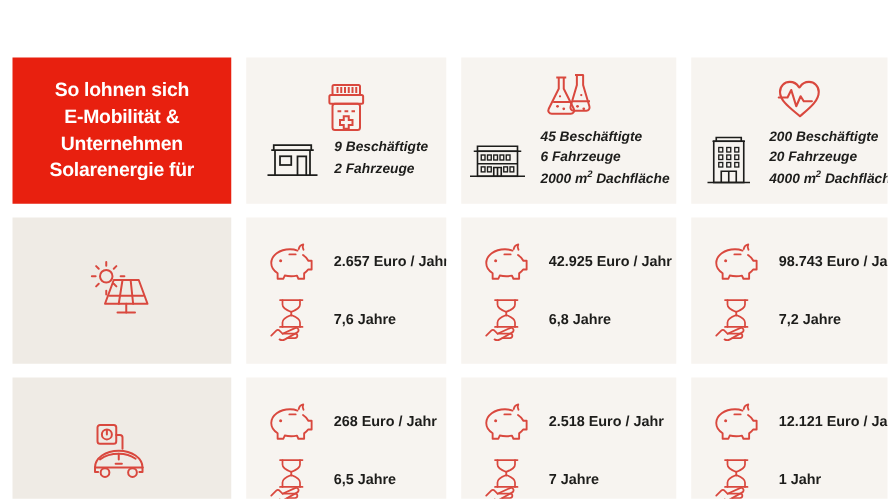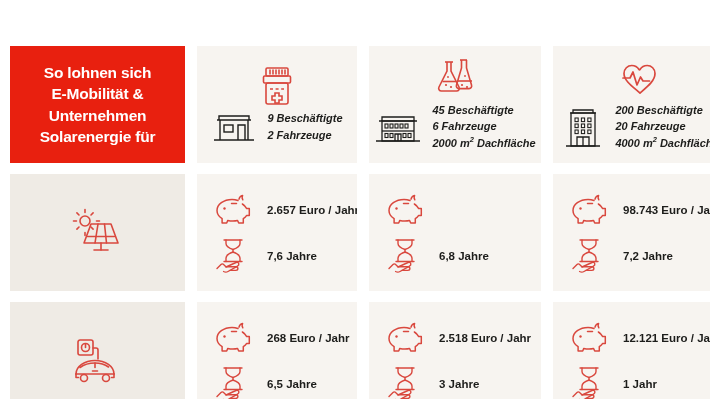--- a/index.html
+++ b/index.html
@@ -308,20 +308,21 @@
   <div class="card metric-card">
     <div class="metric-row">
       <span class="metric-icon">
         <svg width="42" height="34" viewBox="0 0 42 34" fill="none" stroke="#d9483e" stroke-width="1.5" stroke-linecap="round" stroke-linejoin="round">
           <path d="M26 7.5c-1.8-.7-3.9-1.1-6-1.1C11.7 6.4 5 11.3 5 17.4c0 3.3 2 6.2 5.1 8.2V30h4.6l1.1-2.6c1.6.4 3.4.6 5.2.6 1.6 0 3.2-.2 4.6-.5L26.7 30h4.6v-4.3c1.3-.9 2.4-1.9 3.2-3.1h2.8v-7h-2.6c-.9-1.8-2.4-3.4-4.3-4.6"></path>
           <path d="M27 6.2c.4-2 2-3.4 3.6-3.7-.7 1.5-.6 3 .2 4.3"></path>
           <circle cx="12.5" cy="15.5" r="1.2" fill="#d9483e" stroke="none"></circle>
           <path d="M19.5 10.5h5"></path>
         </svg>
       </span>
+      <span class="metric-value">42.925 Euro / Jahr</span>
     </div>
     <div class="metric-row">
       <span class="metric-icon">
         <svg width="42" height="38" viewBox="0 0 42 38" fill="none" stroke="#d9483e" stroke-width="1.4" stroke-linecap="round" stroke-linejoin="round">
           <path d="M12 3h18"></path>
           <path d="M14 3v3.5c0 3.5 7 6 7 6s7-2.5 7-6V3"></path>
           <path d="M14 24.5V21c0-3.5 7-6 7-6s7 2.5 7 6v3.5"></path>
           <path d="M12 24.5h18"></path>
           <path d="M21 12.5v3"></path>
           <path d="M5 31.5l4-4c.8-.8 1.9-.8 2.6 0l2.3 2.3h10c1.2 0 2 .8 2 1.8s-.8 1.8-2 1.8h-6"></path>
@@ -425,21 +426,21 @@
         <svg width="42" height="38" viewBox="0 0 42 38" fill="none" stroke="#d9483e" stroke-width="1.4" stroke-linecap="round" stroke-linejoin="round">
           <path d="M12 3h18"></path>
           <path d="M14 3v3.5c0 3.5 7 6 7 6s7-2.5 7-6V3"></path>
           <path d="M14 24.5V21c0-3.5 7-6 7-6s7 2.5 7 6v3.5"></path>
           <path d="M12 24.5h18"></path>
           <path d="M21 12.5v3"></path>
           <path d="M5 31.5l4-4c.8-.8 1.9-.8 2.6 0l2.3 2.3h10c1.2 0 2 .8 2 1.8s-.8 1.8-2 1.8h-6"></path>
           <path d="M14 30l10-4.5c1.2-.5 2.3 0 2.7 1 .4 1-.1 2-1.2 2.6L16 34.5c-1.4.8-3 .8-4.4 0"></path>
         </svg>
       </span>
-      <span class="metric-value">3 Jahre</span>
+      <span class="metric-value">7 Jahre</span>
     </div>
   </div>
 
   <div class="card metric-card">
     <div class="metric-row">
       <span class="metric-icon">
         <svg width="42" height="34" viewBox="0 0 42 34" fill="none" stroke="#d9483e" stroke-width="1.5" stroke-linecap="round" stroke-linejoin="round">
           <path d="M26 7.5c-1.8-.7-3.9-1.1-6-1.1C11.7 6.4 5 11.3 5 17.4c0 3.3 2 6.2 5.1 8.2V30h4.6l1.1-2.6c1.6.4 3.4.6 5.2.6 1.6 0 3.2-.2 4.6-.5L26.7 30h4.6v-4.3c1.3-.9 2.4-1.9 3.2-3.1h2.8v-7h-2.6c-.9-1.8-2.4-3.4-4.3-4.6"></path>
           <path d="M27 6.2c.4-2 2-3.4 3.6-3.7-.7 1.5-.6 3 .2 4.3"></path>
           <circle cx="12.5" cy="15.5" r="1.2" fill="#d9483e" stroke="none"></circle>

